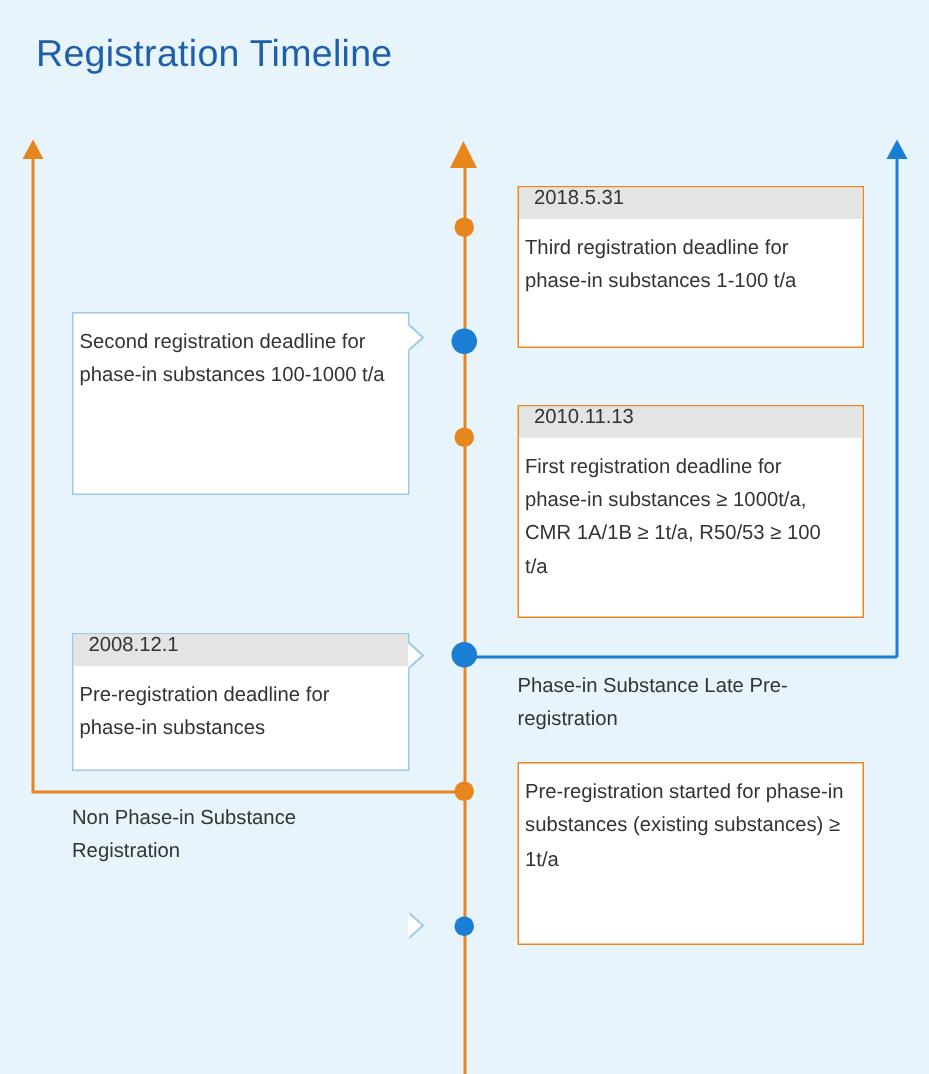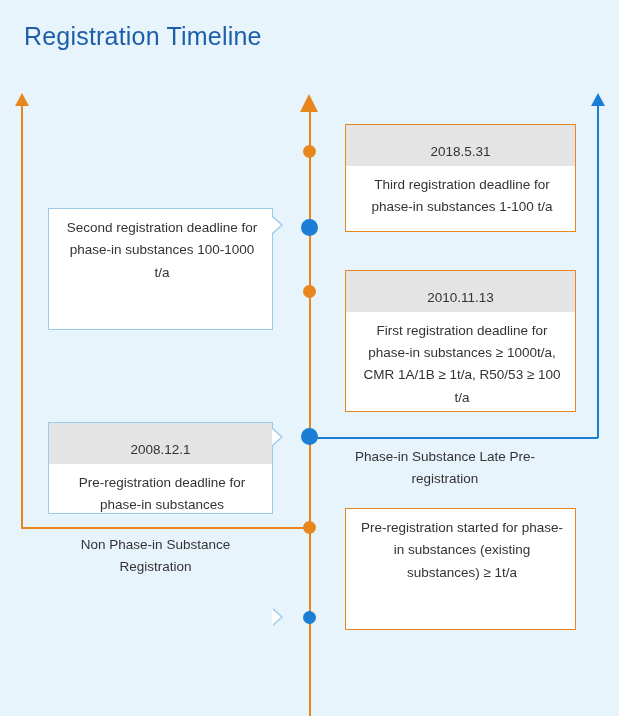--- a/index.html
+++ b/index.html
@@ -11,21 +11,20 @@
     height: 716px;
     background: #e8f4fc;
     font-family: "Liberation Sans", sans-serif;
     overflow: hidden;
     position: relative;
   }
   .page {
     position: relative;
     width: 519px;
     height: 716px;
-    text-align: center;
   }
   .title {
     position: absolute;
     left: 24px;
     top: 22px;
     font-size: 25px;
     color: #1f5fa9;
     letter-spacing: 0.2px;
     font-family: "Liberation Sans", sans-serif;
   }
@@ -129,27 +128,27 @@
     box-sizing: border-box;
     background: #ffffff;
     border: 1px solid #9ccbe8;
     z-index: 4;
   }
   .box.orange { border-color: #e8861e; }
   .box .date {
     background: #e4e4e4;
     color: #333;
     font-size: 13.5px;
-    padding: 20px 10px 6px 10px;
+    padding: 0 10px 6px 10px;
     line-height: 1.1;
   }
   .box .body {
     font-size: 13.5px;
     color: #333;
-    padding: 8px 11px 10px 14px;
+    padding: 8px 11px 10px 4px;
     line-height: 1.65;
   }
 
   
   .ptr {
     position: absolute;
     width: 0;
     height: 0;
     z-index: 6;
   }

